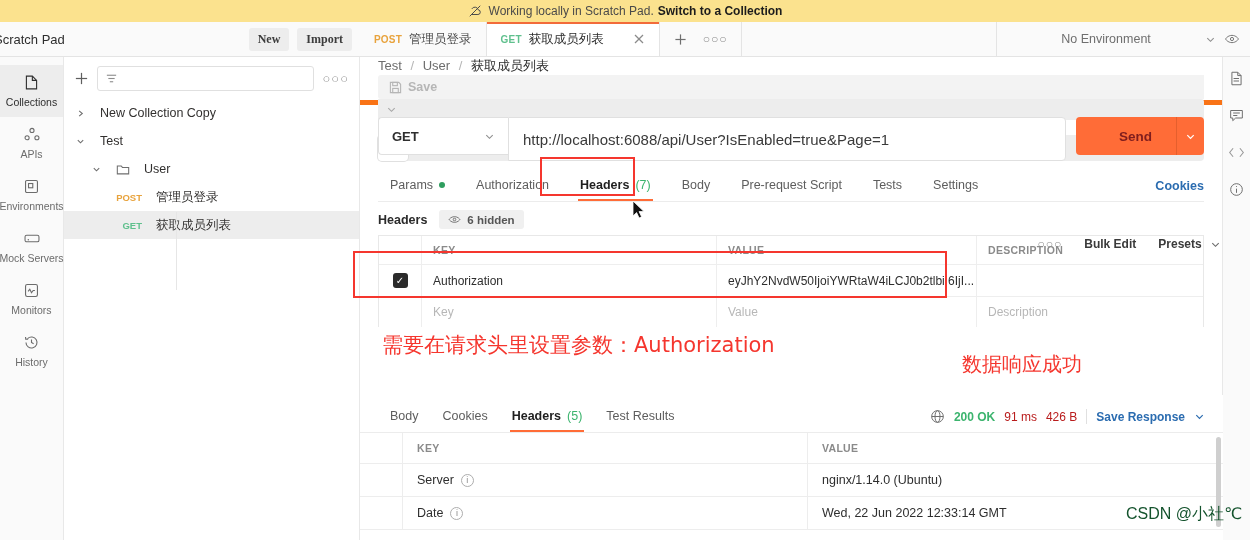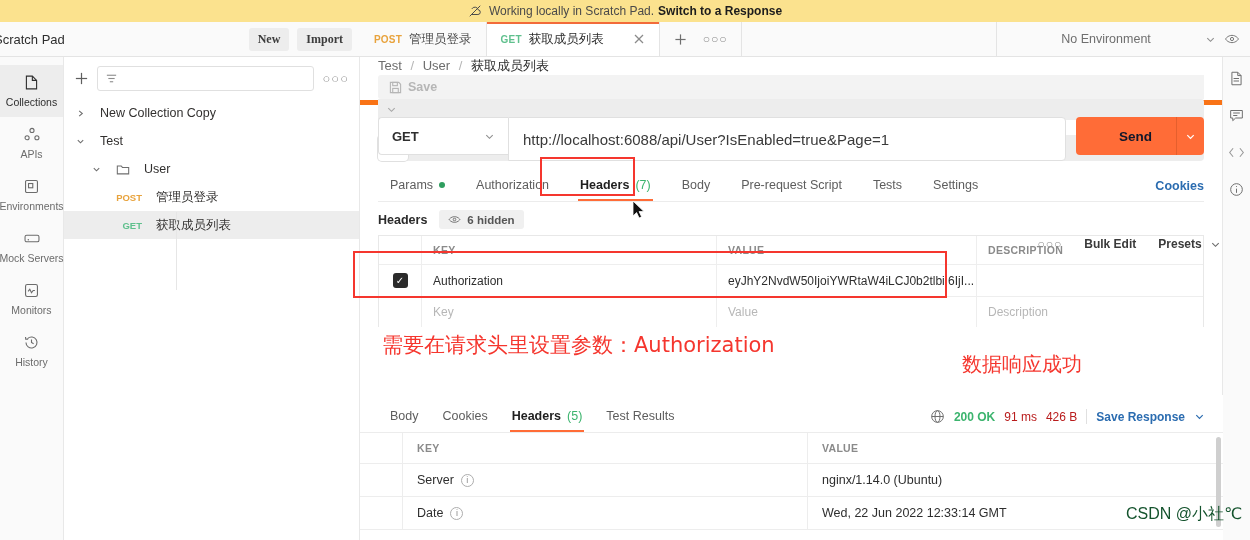--- a/index.html
+++ b/index.html
@@ -150,21 +150,21 @@
     padding: 0 13px; font-weight: bold; font-size: 13px; color: #2e2e2e;
     background: #fff;
   }
   .method-caret { color: #8e8e8e; font-size: 10px; font-weight: normal; }
   .url-input {
     flex: 1; height: 44px; border: 1px solid #e0e0e0; border-radius: 0 4px 4px 0;
     display: flex; align-items: center; padding: 0 14px;
     font-size: 15px; color: #3a3a3a; margin-left: -10px; background: #fff;
   }
   .send-btn {
-    width: 100px; height: 38px; background: #ff6c37; color: #0f172a;
+    width: 100px; height: 38px; background: #ff6c37; color: #7f1d1d;
     border-radius: 4px 0 0 4px; display: flex; align-items: center; justify-content: center;
     font-weight: bold; font-size: 13.5px; cursor: pointer; padding-left: 19px;
   }
   .send-caret {
     width: 28px; height: 38px; background: #ff6c37; color: #fff;
     border-radius: 0 4px 4px 0; display: flex; align-items: center; justify-content: center;
     font-size: 10px; border-left: 1px solid #e55f2d; cursor: pointer;
   }
 
   .req-tabs { display: flex; align-items: flex-end; gap: 7px; padding: 12px 18px 0 18px; position: relative; }
@@ -275,21 +275,21 @@
 <div id="app">
 
   <div class="banner">
     <span class="bn-icon">
       <svg width="14" height="14" viewBox="0 0 24 24" fill="none" stroke="#4a4a4a" stroke-width="1.7">
         <path d="M6 18h11a4 4 0 0 0 .6-7.96A6 6 0 0 0 6.5 8.5"></path>
         <line x1="3" y1="21" x2="21" y2="3"></line>
       </svg>
     </span>
     <span class="bn-text">Working locally in Scratch Pad.</span>
-    <span class="bn-link">Switch to a Response</span>
+    <span class="bn-link">Switch to a Collection</span>
   </div>
 
   <div class="header">
     <div class="scratch-zone">
       <div class="scratch-title">Scratch Pad</div>
       <div class="hbtn">New</div>
       <div class="hbtn">Import</div>
     </div>
 
     <div class="tabstrip">

